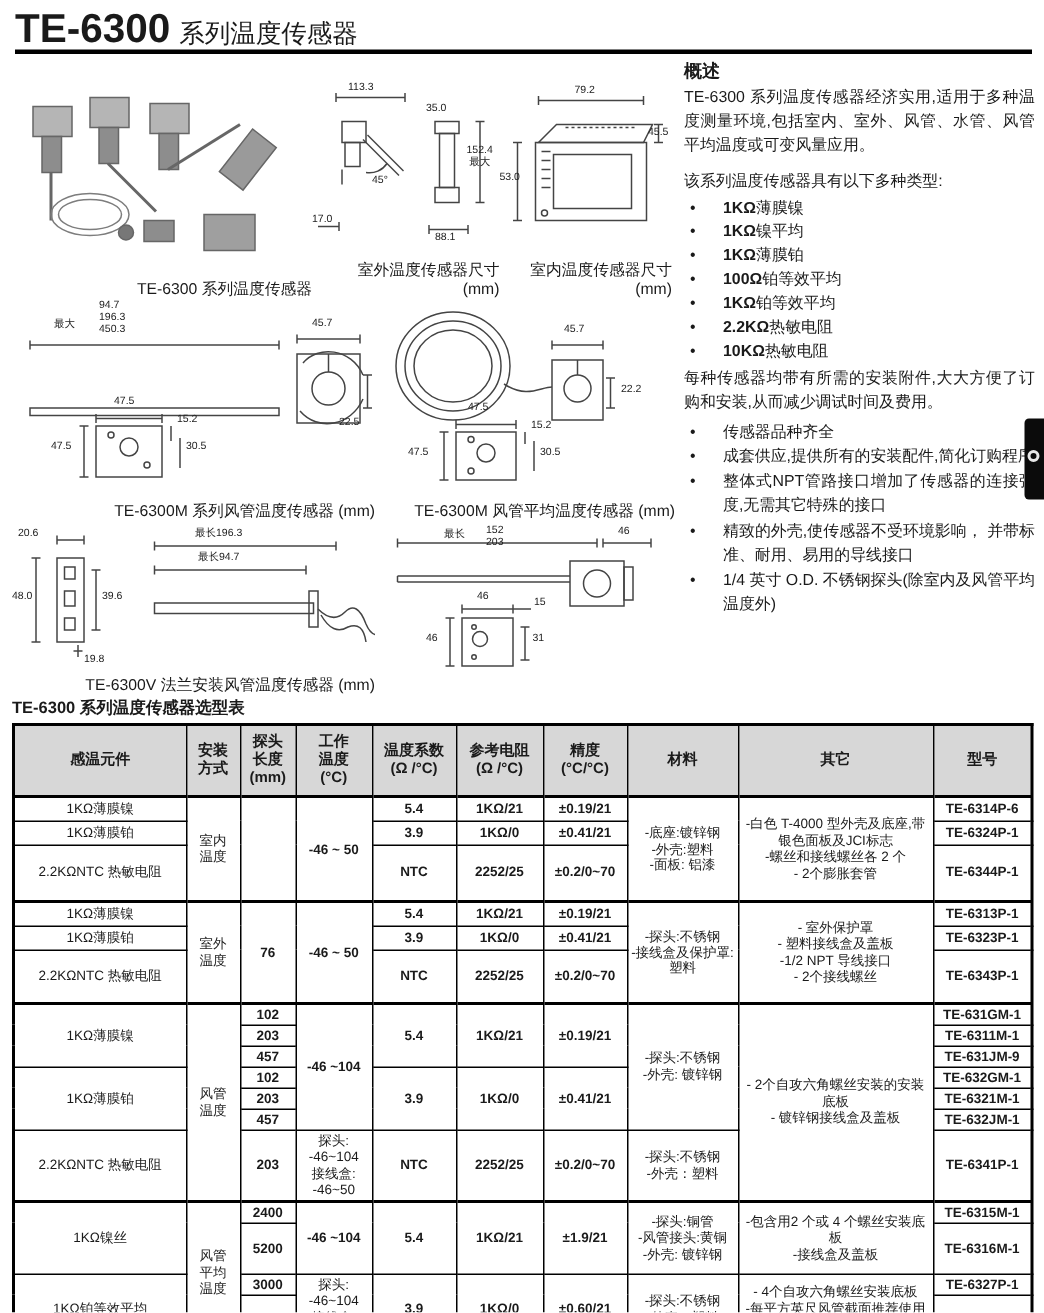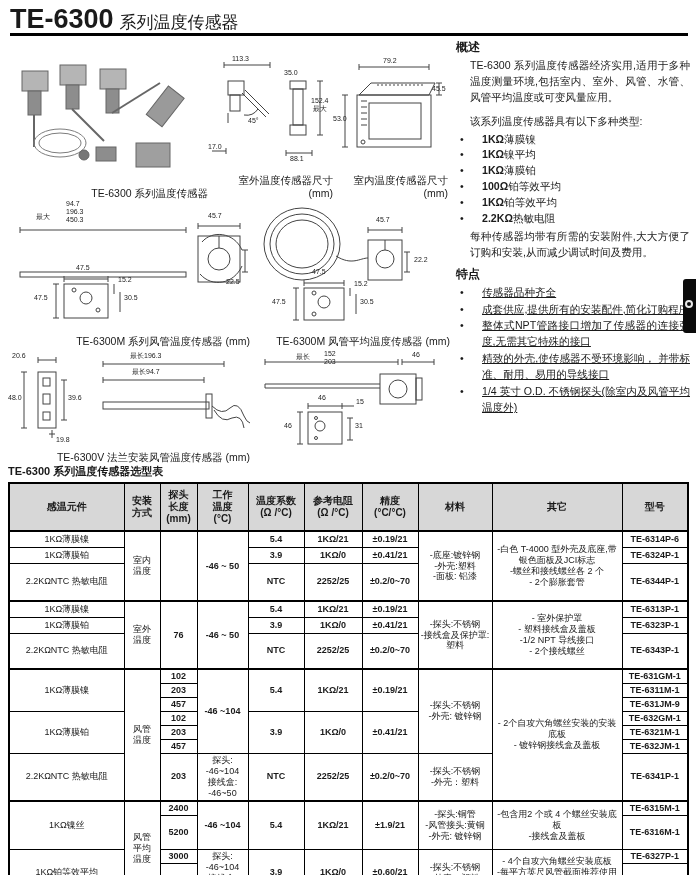--- a/index.html
+++ b/index.html
@@ -12,27 +12,27 @@
   .hdr-rule{position:absolute;left:10px;top:33px;width:678px;height:3px;background:#000;}
   
   .fig{position:absolute;}
   .fig svg{position:absolute;left:0;top:0;}
   .dim{position:absolute;font-size:7px;line-height:1.12;color:#222;white-space:pre-line;text-align:center;}
   .cap{position:absolute;left:0;bottom:0;width:100%;text-align:right;font-weight:normal;font-size:10.5px;line-height:1.25;}
   .cap .l2{display:block;font-size:10.5px;}
   
   .txtcol{position:absolute;left:456px;top:38px;width:234px;font-size:10.6px;line-height:1.5;text-align:justify;}
   .txtcol h3{margin:0 0 2px 0;font-size:12px;}
-  .txtcol p{margin:0 0 8px 14px;}
+  .txtcol p{margin:0 0 8px 0;}
   .tlist{margin:2px 0 2px 0;padding:0;list-style:none;}
   .tlist li{padding-left:26px;position:relative;line-height:1.5;}
   .tlist li:before{content:"\2022";position:absolute;left:4px;}
   .tlist .v{font-weight:bold;}
   .flist{margin:2px 0 0 0;padding:0;list-style:none;}
-  .flist li{padding-left:26px;position:relative;margin-bottom:1px;text-decoration:underline;}
+  .flist li{padding-left:26px;position:relative;margin-bottom:1px;}
   .flist li:before{content:"\2022";position:absolute;left:4px;}
   .sect-feat{margin-top:6px;}
   
   .side-tab{position:absolute;right:0;top:279px;width:13px;height:54px;background:#0b0b0b;border-radius:3px 0 0 3px;}
   .side-tab .ring{position:absolute;left:2px;top:21px;width:8px;height:8px;border:2px solid #e8e8e8;border-radius:50%;box-sizing:border-box;}
   
   .tblwrap{position:absolute;left:8px;top:464px;width:684px;}
   .tbl-title{font-size:11px;font-weight:bold;margin:0 0 3px 0;}
   table.sel{border-collapse:collapse;width:681px;table-layout:fixed;border:2px solid #000;}
   table.sel th,table.sel td{border:1px solid #000;padding:1px 2px;font-size:9px;line-height:1.22;
@@ -320,23 +320,23 @@
     <h3>概述</h3>
     <p>TE-6300 系列温度传感器经济实用,适用于多种温度测量环境,包括室内、室外、风管、水管、风管平均温度或可变风量应用。</p>
     <p style="margin-bottom:2px;">该系列温度传感器具有以下多种类型:</p>
     <ul class="tlist">
       <li><span class="v">1KΩ</span><span>薄膜镍</span></li>
       <li><span class="v">1KΩ</span><span>镍平均</span></li>
       <li><span class="v">1KΩ</span><span>薄膜铂</span></li>
       <li><span class="v">100Ω</span><span>铂等效平均</span></li>
       <li><span class="v">1KΩ</span><span>铂等效平均</span></li>
       <li><span class="v">2.2KΩ</span><span>热敏电阻</span></li>
+      <li><span class="v">10KΩ</span><span>热敏电阻</span></li>
     </ul>
     <p style="margin-bottom:4px;">每种传感器均带有所需的安装附件,大大方便了订购和安装,从而减少调试时间及费用。</p>
-    <h3 class="sect-feat">特点</h3>
     <ul class="flist">
       <li>传感器品种齐全</li>
       <li>成套供应,提供所有的安装配件,简化订购程序</li>
       <li>整体式NPT管路接口增加了传感器的连接强度,无需其它特殊的接口</li>
       <li>精致的外壳,使传感器不受环境影响， 并带标准、耐用、易用的导线接口</li>
       <li>1/4 英寸 O.D. 不锈钢探头(除室内及风管平均温度外)</li>
     </ul>
   </div>
 
   <div class="side-tab">

